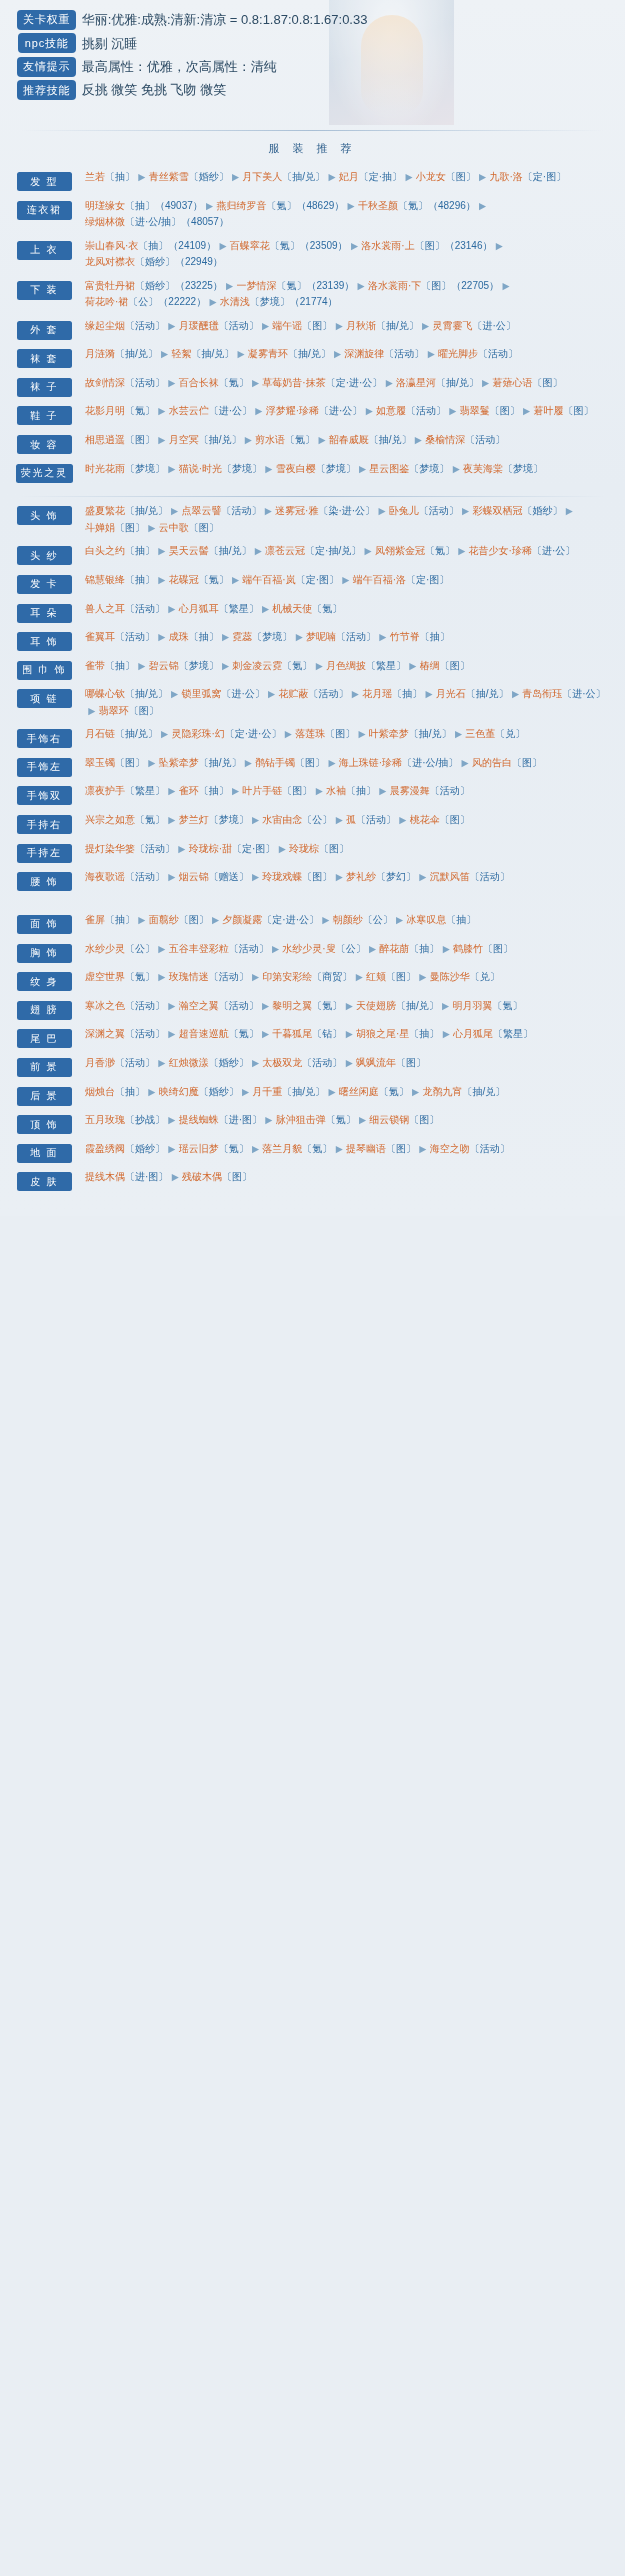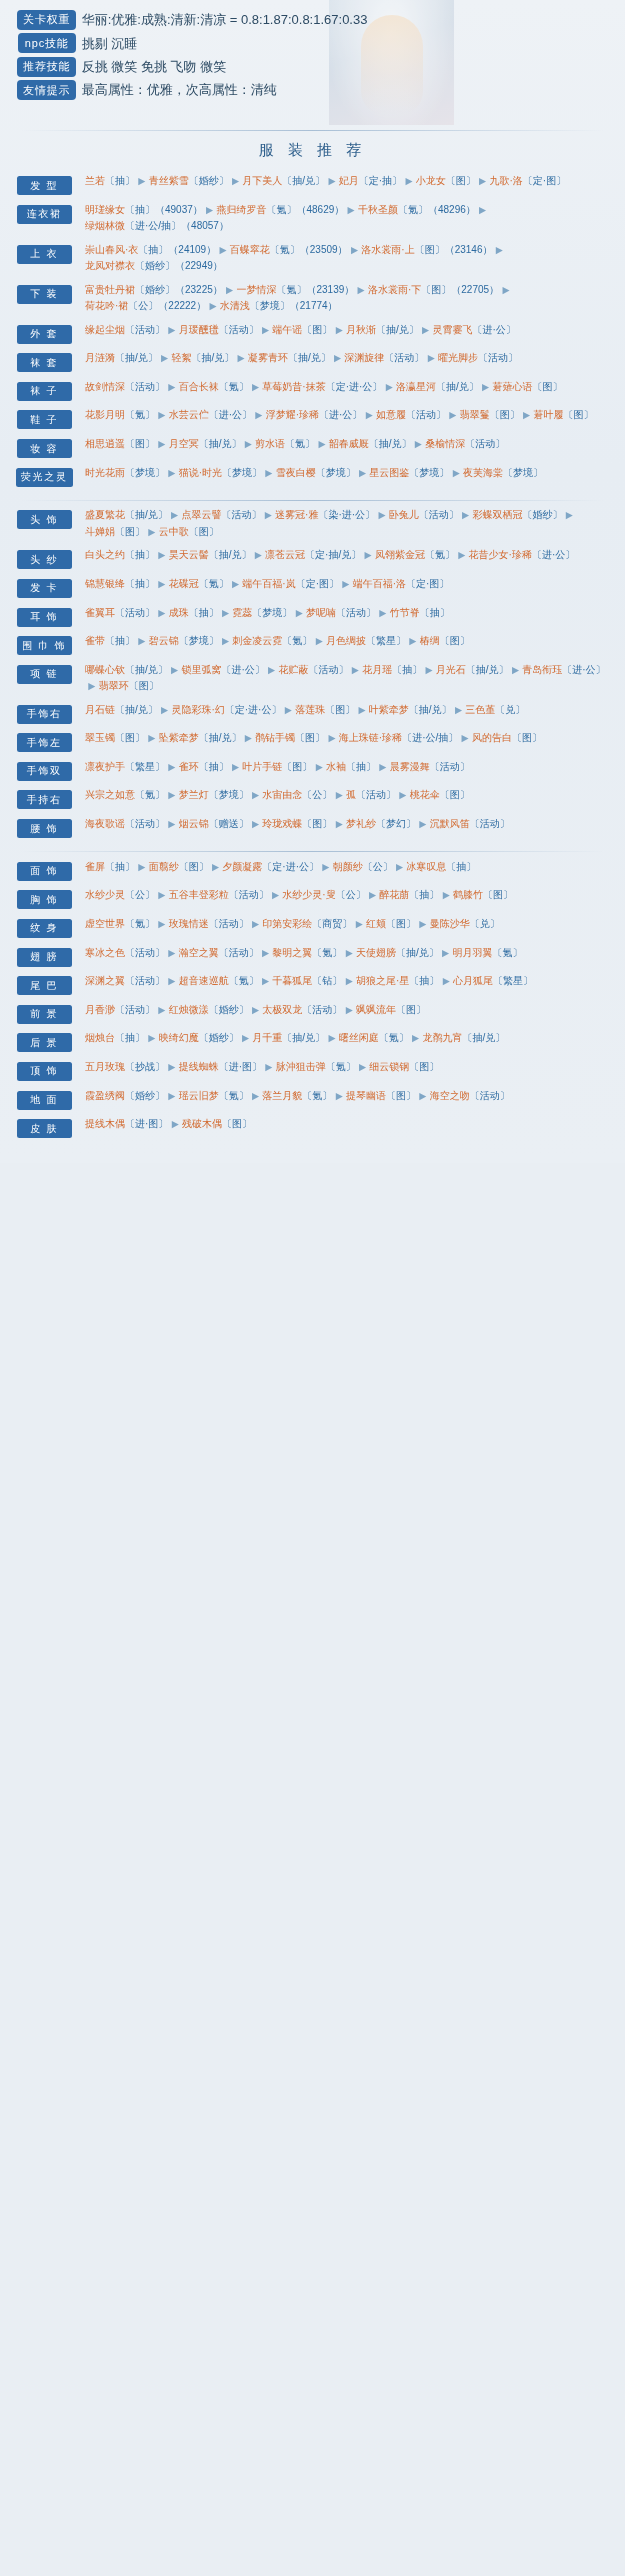--- a/index.html
+++ b/index.html
@@ -67,21 +67,21 @@
   }
   .kv-value {
     font-size: 13px;
     color: #2c4a63;
     padding-left: 8.3px;
     line-height: 1.5;
   }
   
   .section-title {
     text-align: center;
-    font-size: 15px;
+    font-size: 11px;
     letter-spacing: 5px;
     color: #2e5f8c;
     padding: 10px 0 6.7px 0;
     position: relative;
   }
   .section-title:before,
   .section-title:after {
     content: "";
     position: absolute;
     top: 50%;
@@ -148,26 +148,26 @@
       <tbody>
           <tr>
             <td class="kv-label"><span>关卡权重</span></td>
             <td class="kv-value">华丽:优雅:成熟:清新:清凉 = 0.8:1.87:0.8:1.67:0.33</td>
           </tr>
           <tr>
             <td class="kv-label"><span>npc技能</span></td>
             <td class="kv-value">挑剔  沉睡</td>
           </tr>
           <tr>
+            <td class="kv-label"><span>友情提示</span></td>
+            <td class="kv-value">最高属性：优雅，次高属性：清纯</td>
+          </tr>
+          <tr>
             <td class="kv-label"><span>推荐技能</span></td>
             <td class="kv-value">反挑  微笑  免挑  飞吻  微笑</td>
-          </tr>
-          <tr>
-            <td class="kv-label"><span>友情提示</span></td>
-            <td class="kv-value">最高属性：优雅，次高属性：清纯</td>
           </tr>
         </tbody>
     </table>
   </div>
 
   <div class="divider"></div>
 
   <div id="sections">
       <div class="section-title">服 装 推 荐</div>
       <div class="rows">
@@ -220,20 +220,24 @@
         </div>
         <div class="row">
           <div class="row-label"><span>头 纱</span></div>
           <div class="row-items"><span class="item"><span class="item-name">白头之约</span><span class="item-src">〔抽〕</span></span><span class="sep">▶</span><span class="item"><span class="item-name">昊天云髻</span><span class="item-src">〔抽/兑〕</span></span><span class="sep">▶</span><span class="item"><span class="item-name">凛苍云冠</span><span class="item-src">〔定·抽/兑〕</span></span><span class="sep">▶</span><span class="item"><span class="item-name">凤翎紫金冠</span><span class="item-src">〔氪〕</span></span><span class="sep">▶</span><span class="item"><span class="item-name">花昔少女·珍稀</span><span class="item-src">〔进·公〕</span></span></div>
         </div>
         <div class="row">
           <div class="row-label"><span>发 卡</span></div>
           <div class="row-items"><span class="item"><span class="item-name">锦慧银绛</span><span class="item-src">〔抽〕</span></span><span class="sep">▶</span><span class="item"><span class="item-name">花碟冠</span><span class="item-src">〔氪〕</span></span><span class="sep">▶</span><span class="item"><span class="item-name">端午百福·岚</span><span class="item-src">〔定·图〕</span></span><span class="sep">▶</span><span class="item"><span class="item-name">端午百福·洛</span><span class="item-src">〔定·图〕</span></span></div>
         </div>
         <div class="row">
+          <div class="row-label"><span>耳 朵</span></div>
+          <div class="row-items"><span class="item"><span class="item-name">兽人之耳</span><span class="item-src">〔活动〕</span></span><span class="sep">▶</span><span class="item"><span class="item-name">心月狐耳</span><span class="item-src">〔繁星〕</span></span><span class="sep">▶</span><span class="item"><span class="item-name">机械天使</span><span class="item-src">〔氪〕</span></span></div>
+        </div>
+        <div class="row">
           <div class="row-label"><span>耳 饰</span></div>
           <div class="row-items"><span class="item"><span class="item-name">雀翼耳</span><span class="item-src">〔活动〕</span></span><span class="sep">▶</span><span class="item"><span class="item-name">成珠</span><span class="item-src">〔抽〕</span></span><span class="sep">▶</span><span class="item"><span class="item-name">霓蕊</span><span class="item-src">〔梦境〕</span></span><span class="sep">▶</span><span class="item"><span class="item-name">梦呢喃</span><span class="item-src">〔活动〕</span></span><span class="sep">▶</span><span class="item"><span class="item-name">竹节脊</span><span class="item-src">〔抽〕</span></span></div>
         </div>
         <div class="row">
           <div class="row-label"><span>围 巾 饰</span></div>
           <div class="row-items"><span class="item"><span class="item-name">雀带</span><span class="item-src">〔抽〕</span></span><span class="sep">▶</span><span class="item"><span class="item-name">碧云锦</span><span class="item-src">〔梦境〕</span></span><span class="sep">▶</span><span class="item"><span class="item-name">刺金凌云霓</span><span class="item-src">〔氪〕</span></span><span class="sep">▶</span><span class="item"><span class="item-name">月色绸披</span><span class="item-src">〔繁星〕</span></span><span class="sep">▶</span><span class="item"><span class="item-name">椿绸</span><span class="item-src">〔图〕</span></span></div>
         </div>
         <div class="row">
           <div class="row-label"><span>项 链</span></div>
           <div class="row-items"><span class="item"><span class="item-name">哪蝶心钦</span><span class="item-src">〔抽/兑〕</span></span><span class="sep">▶</span><span class="item"><span class="item-name">锁里弧窝</span><span class="item-src">〔进·公〕</span></span><span class="sep">▶</span><span class="item"><span class="item-name">花贮蔽</span><span class="item-src">〔活动〕</span></span><span class="sep">▶</span><span class="item"><span class="item-name">花月瑶</span><span class="item-src">〔抽〕</span></span><span class="sep">▶</span><span class="item"><span class="item-name">月光石</span><span class="item-src">〔抽/兑〕</span></span><span class="sep">▶</span><span class="item"><span class="item-name">青岛衔珏</span><span class="item-src">〔进·公〕</span></span><span class="sep">▶</span><span class="item"><span class="item-name">翡翠环</span><span class="item-src">〔图〕</span></span></div>
@@ -246,20 +250,24 @@
           <div class="row-label"><span>手饰左</span></div>
           <div class="row-items"><span class="item"><span class="item-name">翠玉镯</span><span class="item-src">〔图〕</span></span><span class="sep">▶</span><span class="item"><span class="item-name">坠紫牵梦</span><span class="item-src">〔抽/兑〕</span></span><span class="sep">▶</span><span class="item"><span class="item-name">鹡钻手镯</span><span class="item-src">〔图〕</span></span><span class="sep">▶</span><span class="item"><span class="item-name">海上珠链·珍稀</span><span class="item-src">〔进·公/抽〕</span></span><span class="sep">▶</span><span class="item"><span class="item-name">风的告白</span><span class="item-src">〔图〕</span></span></div>
         </div>
         <div class="row">
           <div class="row-label"><span>手饰双</span></div>
           <div class="row-items"><span class="item"><span class="item-name">凛夜护手</span><span class="item-src">〔繁星〕</span></span><span class="sep">▶</span><span class="item"><span class="item-name">雀环</span><span class="item-src">〔抽〕</span></span><span class="sep">▶</span><span class="item"><span class="item-name">叶片手链</span><span class="item-src">〔图〕</span></span><span class="sep">▶</span><span class="item"><span class="item-name">水袖</span><span class="item-src">〔抽〕</span></span><span class="sep">▶</span><span class="item"><span class="item-name">晨雾漫舞</span><span class="item-src">〔活动〕</span></span></div>
         </div>
         <div class="row">
           <div class="row-label"><span>手持右</span></div>
           <div class="row-items"><span class="item"><span class="item-name">兴宗之如意</span><span class="item-src">〔氪〕</span></span><span class="sep">▶</span><span class="item"><span class="item-name">梦兰灯</span><span class="item-src">〔梦境〕</span></span><span class="sep">▶</span><span class="item"><span class="item-name">水宙由念</span><span class="item-src">〔公〕</span></span><span class="sep">▶</span><span class="item"><span class="item-name">孤</span><span class="item-src">〔活动〕</span></span><span class="sep">▶</span><span class="item"><span class="item-name">桃花伞</span><span class="item-src">〔图〕</span></span></div>
+        </div>
+        <div class="row">
+          <div class="row-label"><span>手持左</span></div>
+          <div class="row-items"><span class="item"><span class="item-name">提灯染华篓</span><span class="item-src">〔活动〕</span></span><span class="sep">▶</span><span class="item"><span class="item-name">玲珑棕·甜</span><span class="item-src">〔定·图〕</span></span><span class="sep">▶</span><span class="item"><span class="item-name">玲珑棕</span><span class="item-src">〔图〕</span></span></div>
         </div>
         <div class="row">
           <div class="row-label"><span>腰 饰</span></div>
           <div class="row-items"><span class="item"><span class="item-name">海夜歌谣</span><span class="item-src">〔活动〕</span></span><span class="sep">▶</span><span class="item"><span class="item-name">烟云锦</span><span class="item-src">〔赠送〕</span></span><span class="sep">▶</span><span class="item"><span class="item-name">玲珑戏蝶</span><span class="item-src">〔图〕</span></span><span class="sep">▶</span><span class="item"><span class="item-name">梦礼纱</span><span class="item-src">〔梦幻〕</span></span><span class="sep">▶</span><span class="item"><span class="item-name">沉默风笛</span><span class="item-src">〔活动〕</span></span></div>
         </div>
       </div>
       <div class="divider"></div>
       <div class="rows">
         <div class="row">
           <div class="row-label"><span>面 饰</span></div>

